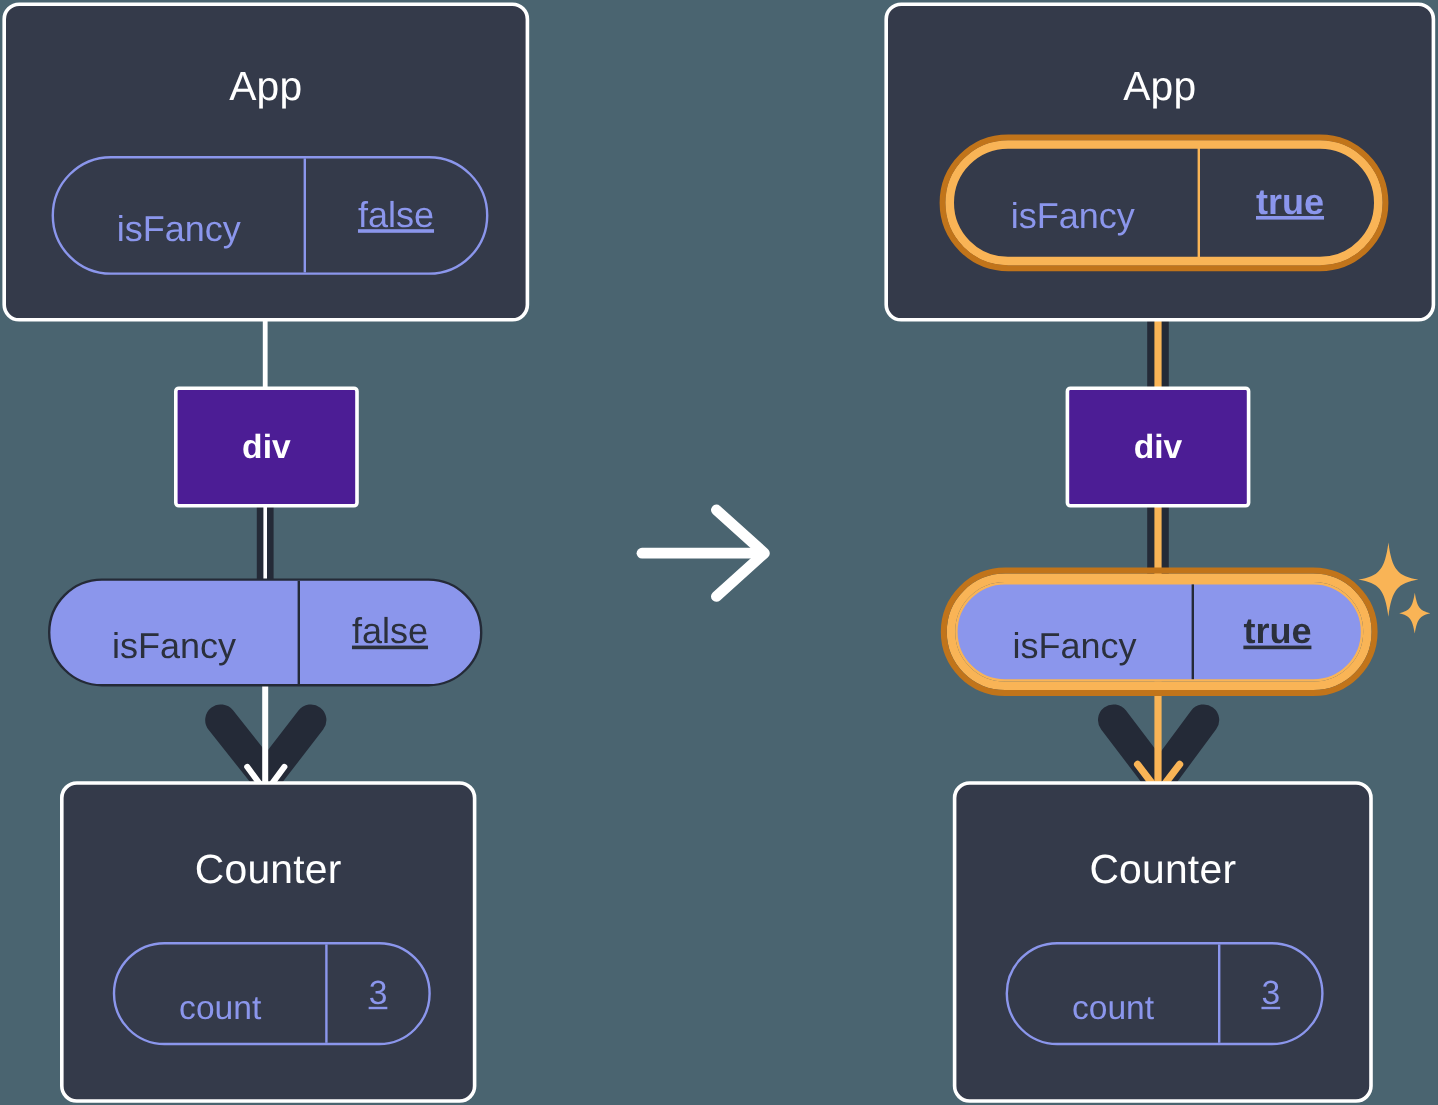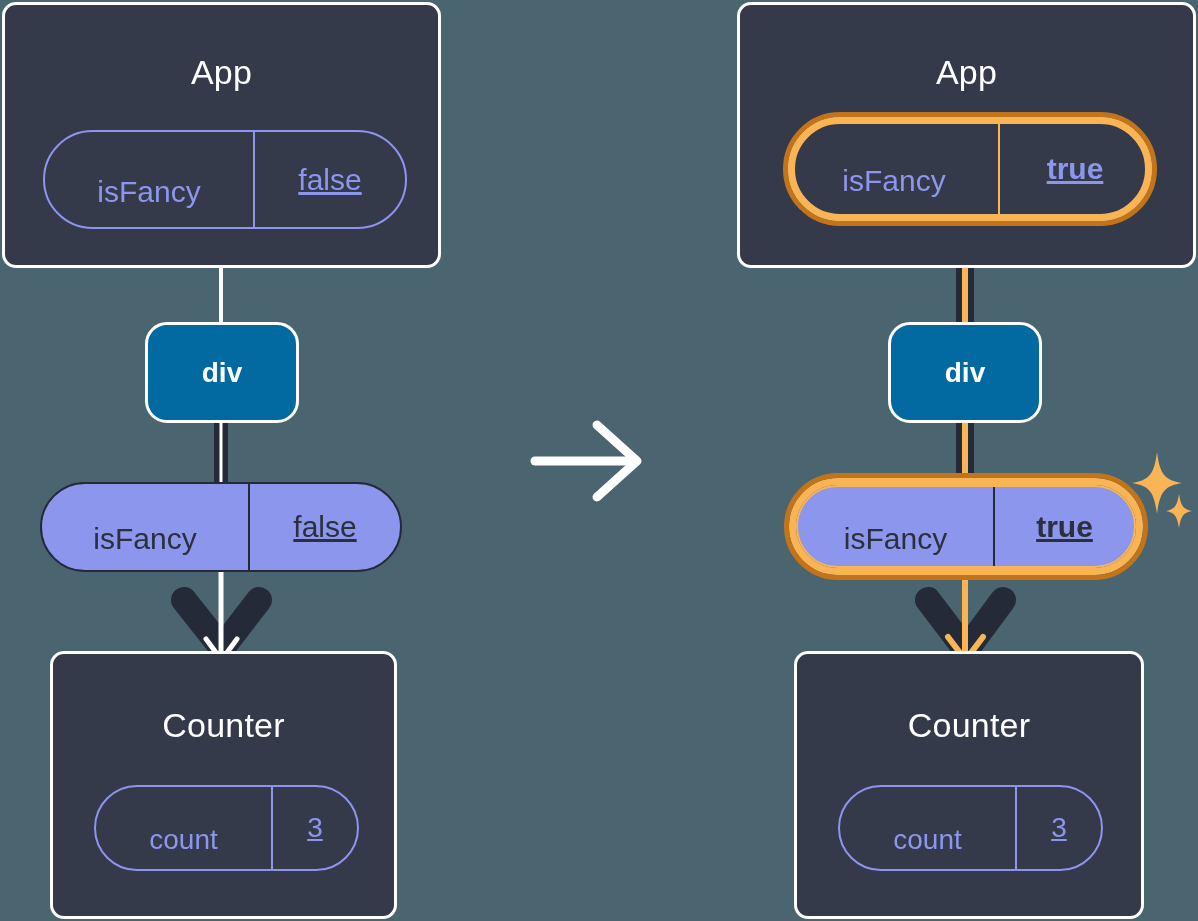--- a/index.html
+++ b/index.html
@@ -53,23 +53,23 @@
     text-align: center;
     color: #ffffff;
     font-size: 34px;
     font-weight: 400;
     letter-spacing: 0.2px;
   }
 
   
   .tag-box {
     position: absolute;
-    background: #0369a1;
+    background: #4c1d95;
     border: 3px solid #ffffff;
-    border-radius: 22px;
+    border-radius: 4px;
     box-sizing: border-box;
     display: flex;
     align-items: center;
     justify-content: center;
     color: #ffffff;
     font-size: 28px;
     font-weight: 700;
   }
   .tag-label { position: relative; z-index: 3; }
 

